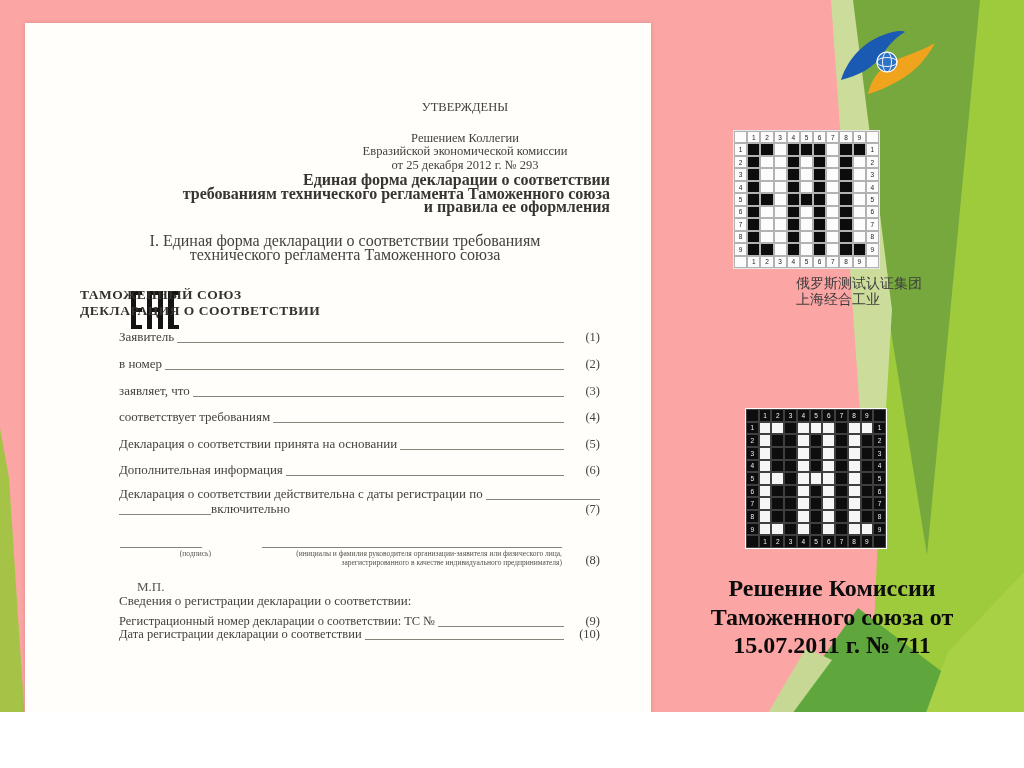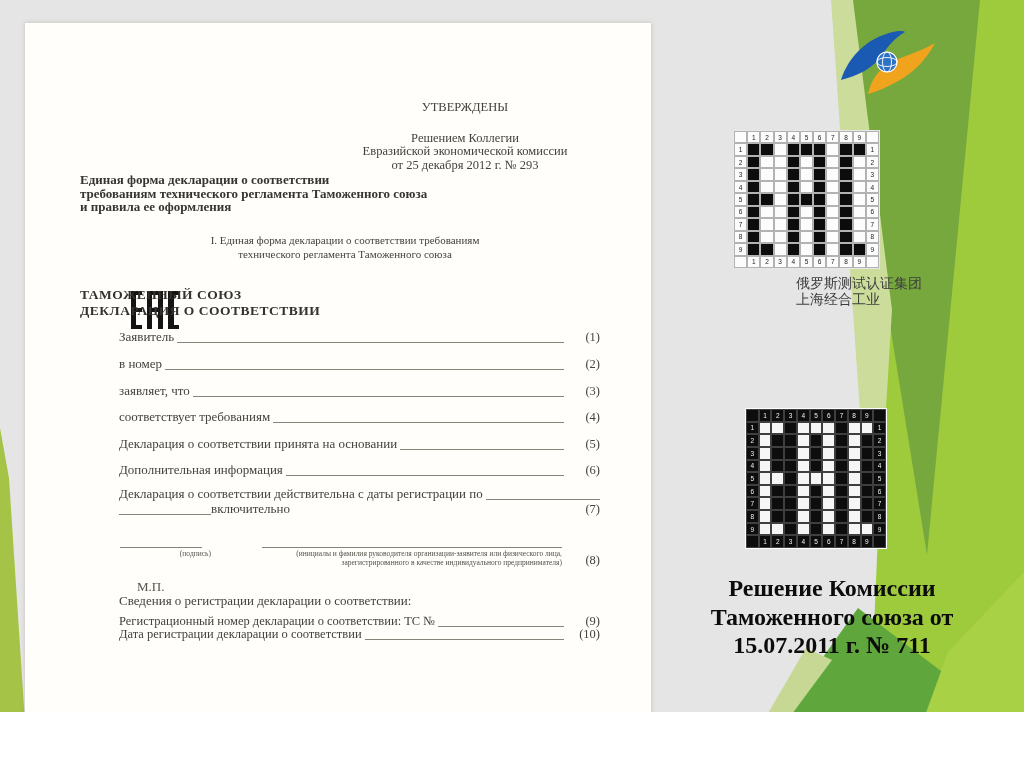--- a/index.html
+++ b/index.html
@@ -1,36 +1,36 @@
 <!DOCTYPE html>
 <html><head>
 <meta charset="utf-8">
 <style>
   html,body{margin:0;padding:0;}
   body{width:1024px;height:768px;overflow:hidden;font-family:"Liberation Serif","DejaVu Serif",serif;}
-  .slide{position:relative;width:1024px;height:712px;background:#e5e5e5;overflow:hidden;}
+  .slide{position:relative;width:1024px;height:712px;background:#fca5a5;overflow:hidden;}
 
   
   .shape{position:absolute;left:0;top:0;width:1024px;height:768px;}
   .g-rightbase{background:#9ecb3c;clip-path:polygon(838px 0,1024px 0,1024px 768px,868px 768px,888px 300px);}
   .g-olive{background:#76a83e;clip-path:polygon(850px 0,980px 0,927px 555px,886px 300px);}
   .g-pale{background:#ccdc9a;clip-path:polygon(831px 0,853px 0,892px 310px,878px 540px,869px 540px);}
   .g-bottommed{background:#5fa63d;clip-path:polygon(858px 608px,1024px 734px,1024px 768px,744px 768px);}
   .g-bottompale{background:#c7d894;clip-path:polygon(806px 648px,832px 660px,752px 768px,736px 768px);}
   .g-brcorner{background:#a8d145;clip-path:polygon(948px 652px,1024px 572px,1024px 768px,906px 768px);}
   .g-leftwedge{background:#a5c447;clip-path:polygon(0px 428px,9px 478px,26px 738px,152px 768px,0px 768px);}
 
   
   .page{position:absolute;left:25px;top:23px;width:626px;height:714px;background:#fffefb;
         box-shadow:0 0 4px rgba(90,85,60,.25);z-index:2;color:#44423b;}
   .abs{position:absolute;}
   .approved{left:295px;top:78px;width:290px;text-align:center;font-size:12.5px;line-height:13.5px;}
   .approved .t{margin-bottom:17px;}
-  .maintitle{left:55px;top:150px;width:530px;text-align:left;font-weight:bold;font-size:13px;line-height:13.5px;color:#37352f;}
-  .sectiontitle{left:55px;top:211px;width:530px;text-align:center;font-size:11px;line-height:13.5px;}
+  .maintitle{left:55px;top:150px;width:530px;text-align:right;font-weight:bold;font-size:16px;line-height:13.5px;color:#37352f;}
+  .sectiontitle{left:55px;top:211px;width:530px;text-align:center;font-size:16px;line-height:13.5px;}
   .formheading{left:55px;top:264px;width:530px;text-align:left;font-weight:bold;font-size:13.5px;line-height:15.5px;letter-spacing:.5px;color:#34322c;}
 
   
   .eacmini{left:106px;top:268px;width:48px;height:38px;display:grid;
            grid-template-columns:repeat(9,1fr);grid-template-rows:repeat(9,1fr);}
   .eacmini .mc{background:transparent;}
   .eacmini .mc.on{background:#141414;}
 
   
   .field{position:absolute;left:94px;width:481px;height:19px;display:flex;align-items:flex-end;font-size:13px;}

